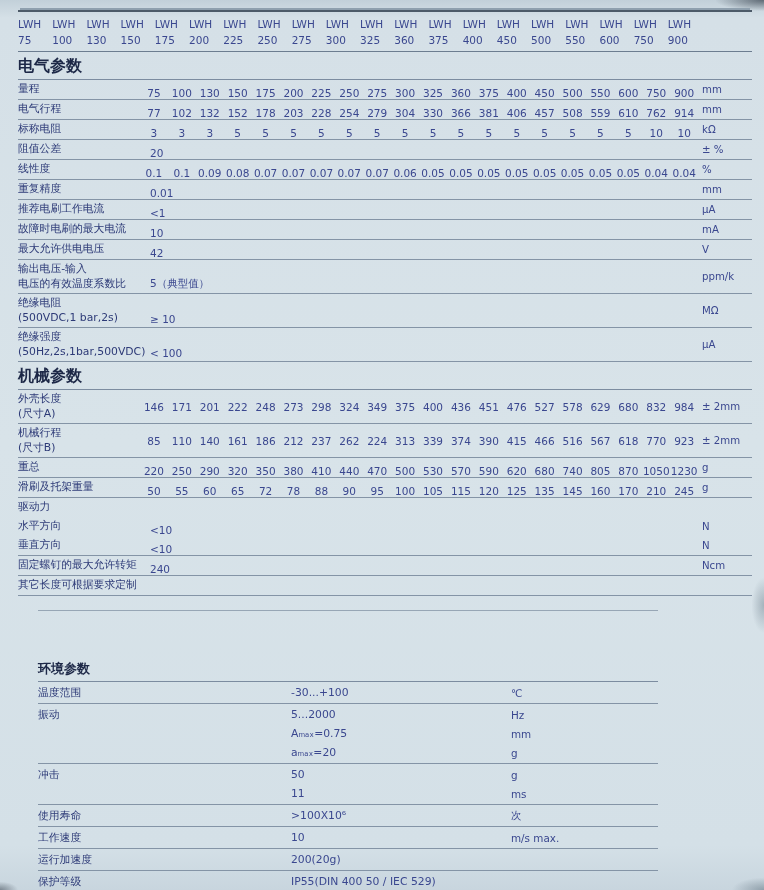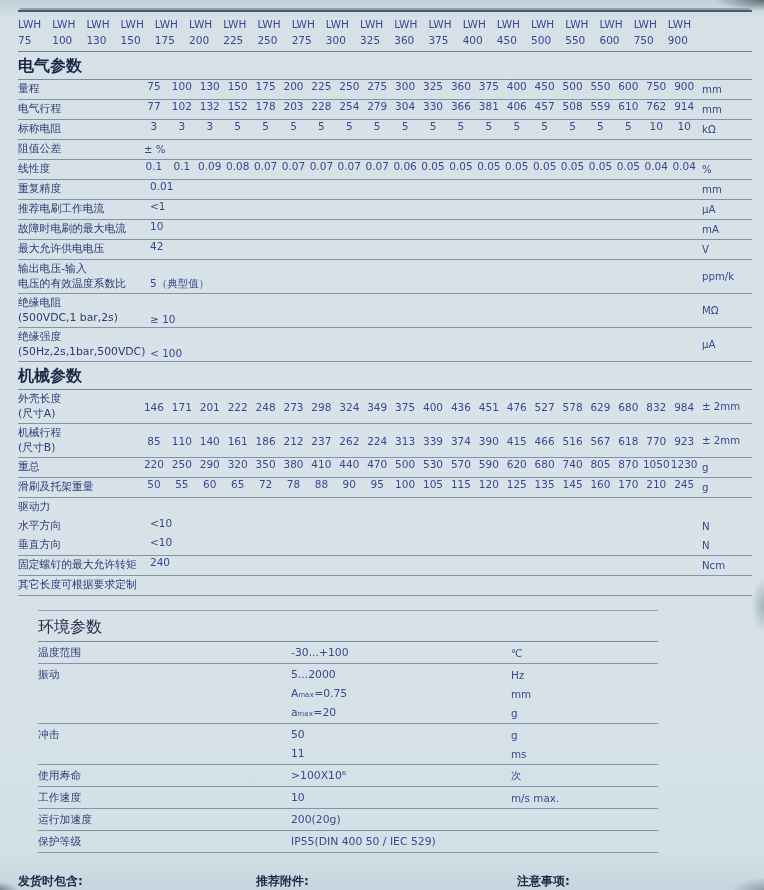--- a/index.html
+++ b/index.html
@@ -15,31 +15,31 @@
       linear-gradient(180deg,#c2d0d9,#d5e0e7 2%,#d8e3e9 50%,#d4e0e7 95%,#c8d5de);
   }
   .spec-table{margin:10px 12px 0 18px;}
   .model-header{display:flex;align-items:flex-start;border-top:2px solid #4c5a68;
     box-shadow:0 -4px 0 -2px #8fa0ae;border-bottom:1.4px solid #6c7d90;padding:4px 0 3px;}
   .model-label{width:122px;font-size:13px;font-weight:bold;color:#222c52;padding-top:8px;letter-spacing:1px;}
   .cols,.vals{flex:1;display:flex;}
   .model-col{flex:1;text-align:left;font-size:10.5px;line-height:16px;color:#3a478f;}
   .u-col{width:50px;}
   .section-title{font-size:16px;font-weight:bold;color:#1d2847;border-bottom:1px solid #7c8ca0;padding:4px 0 2px;}
-  .spec-row{display:flex;align-items:flex-start;border-bottom:1px solid #8494a6;min-height:19px;font-size:10.5px;}
+  .spec-row{display:flex;align-items:flex-end;border-bottom:1px solid #8494a6;min-height:19px;font-size:10.5px;}
   .spec-row.no-line{border-bottom:none;}
   .spec-row.tall{min-height:32px;align-items:flex-end;}
   .spec-row.tall.has-vals{align-items:center;}
   .row-label{width:122px;flex:none;color:#2d3a77;font-size:10.8px;line-height:14.5px;padding:2px 0;white-space:nowrap;overflow:visible;align-self:center;}
   .vals .v{flex:1;text-align:center;color:#3a478f;}
   .single{flex:1;padding-left:10px;color:#3a478f;padding-bottom:2px;}
   .spec-row:not(.tall) .single{padding-bottom:0;}
   .unit{width:50px;flex:none;font-size:10.2px;color:#3a478f;padding-left:4px;align-self:center;}
   .env-table{margin:14px 106px 0 38px;border-top:1px solid #97a6b5;padding-top:4px;}
-  .env-title{font-size:16px;font-weight:normal;color:#1d2847;border-bottom:1px solid #7c8ca0;padding:2px 0 3px;}
+  .env-title{font-size:13px;font-weight:bold;color:#1d2847;border-bottom:1px solid #7c8ca0;padding:2px 0 3px;margin-top:43px;}
   .env-group{border-bottom:1px solid #8494a6;padding:1px 0;}
   .env-line{display:flex;align-items:center;min-height:19px;font-size:10.8px;gap:48px;}
   .env-label{width:205px;flex:none;color:#2d3a77;}
   .env-value{width:172px;flex:none;color:#3a478f;}
   .env-unit{flex:1;color:#3a478f;font-size:10.4px;}
   .footer{display:flex;margin:20px 14px 0 18px;font-size:12px;}
   .f-col1{width:238px;flex:none;}
   .f-col2{width:255px;flex:none;}
   .f-col3{flex:1;padding-left:6px;}
   .f-title{font-weight:bold;color:#1d2847;margin-bottom:4px;}
@@ -219,20 +219,21 @@
             <div class="v">5</div>
             <div class="v">10</div>
             <div class="v">10</div>
           </div>
           <div class="unit">kΩ</div>
         </div>
         <div class="spec-row">
           <div class="row-label">
             <div>阻值公差</div>
           </div>
+          <div class="single">20</div>
           <div class="unit">± %</div>
         </div>
         <div class="spec-row has-vals">
           <div class="row-label">
             <div>线性度</div>
           </div>
           <div class="vals">
             <div class="v">0.1</div>
             <div class="v">0.1</div>
             <div class="v">0.09</div>

